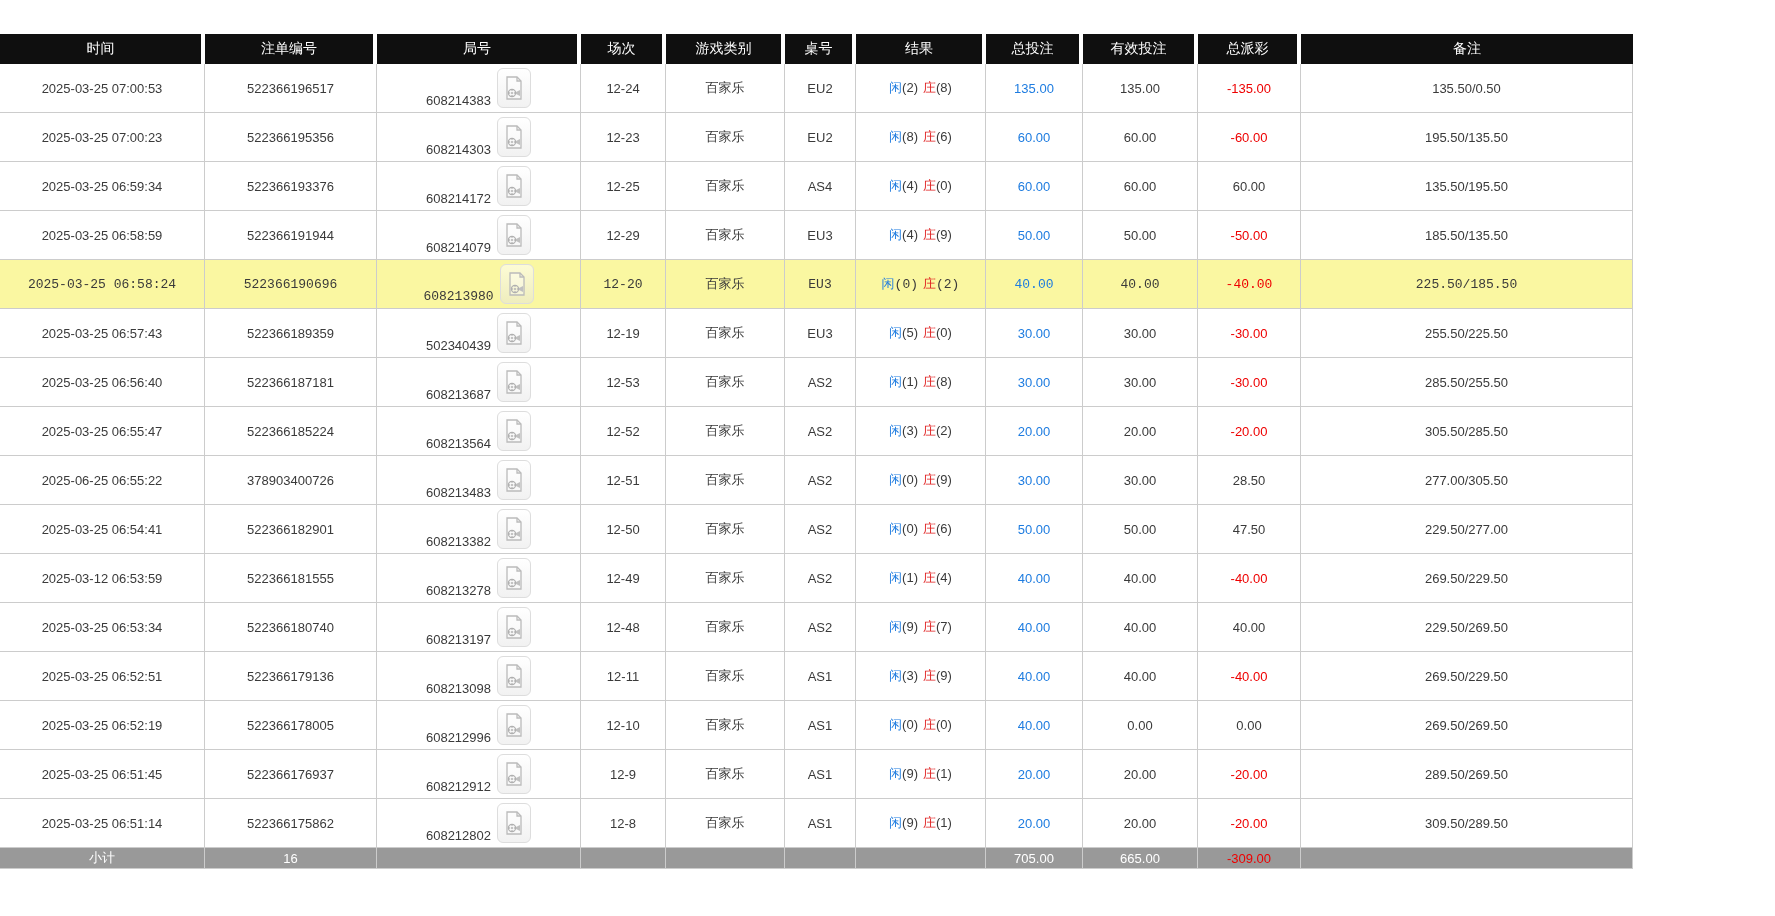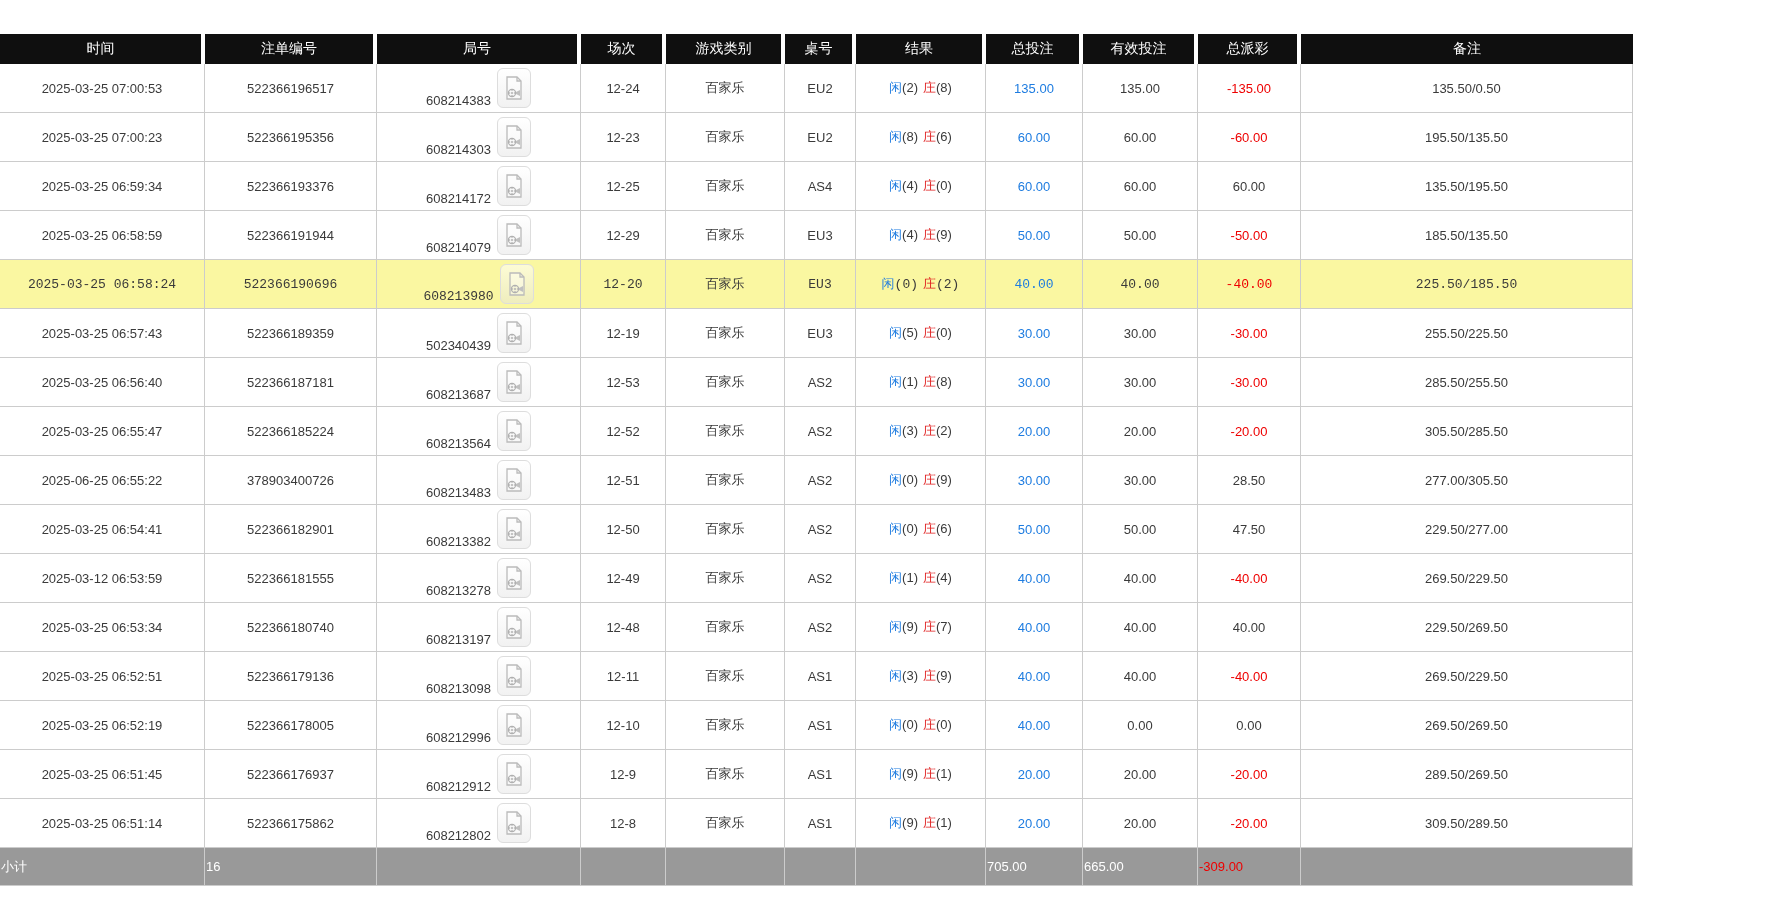--- a/index.html
+++ b/index.html
@@ -19,21 +19,21 @@
     height:30px;text-align:center;padding:0;border-right:4px solid #ffffff;
   }
   thead th:last-child{border-right:none;}
   tbody td{
     height:49px;text-align:center;vertical-align:middle;font-size:13px;padding:0 4px;
     border-right:1px solid var(--border-gray);border-bottom:1px solid var(--border-gray);
     background:#ffffff;color:var(--text-dark);
   }
   tbody tr.hl td{background:var(--highlight-yellow);font-family:Liberation Mono, monospace;}
   tfoot td{
-    height:38px;vertical-align:middle;font-size:13px;
+    height:21px;text-align:center;vertical-align:middle;font-size:13px;
     background:var(--summary-bg);color:#ffffff;
     border-right:1px solid var(--border-gray);border-bottom:1px solid var(--border-gray);
   }
   .blue{color:var(--accent-blue);}
   .neg{color:var(--negative-red);}
   .p{color:var(--accent-blue);}
   .b{color:#e02020;margin-left:5px;}
   .round-wrap{display:flex;align-items:flex-end;justify-content:center;gap:6px;}
   .vbtn{
     width:34px;height:40px;border:1px solid #dddddd;border-radius:6px;cursor:pointer;

